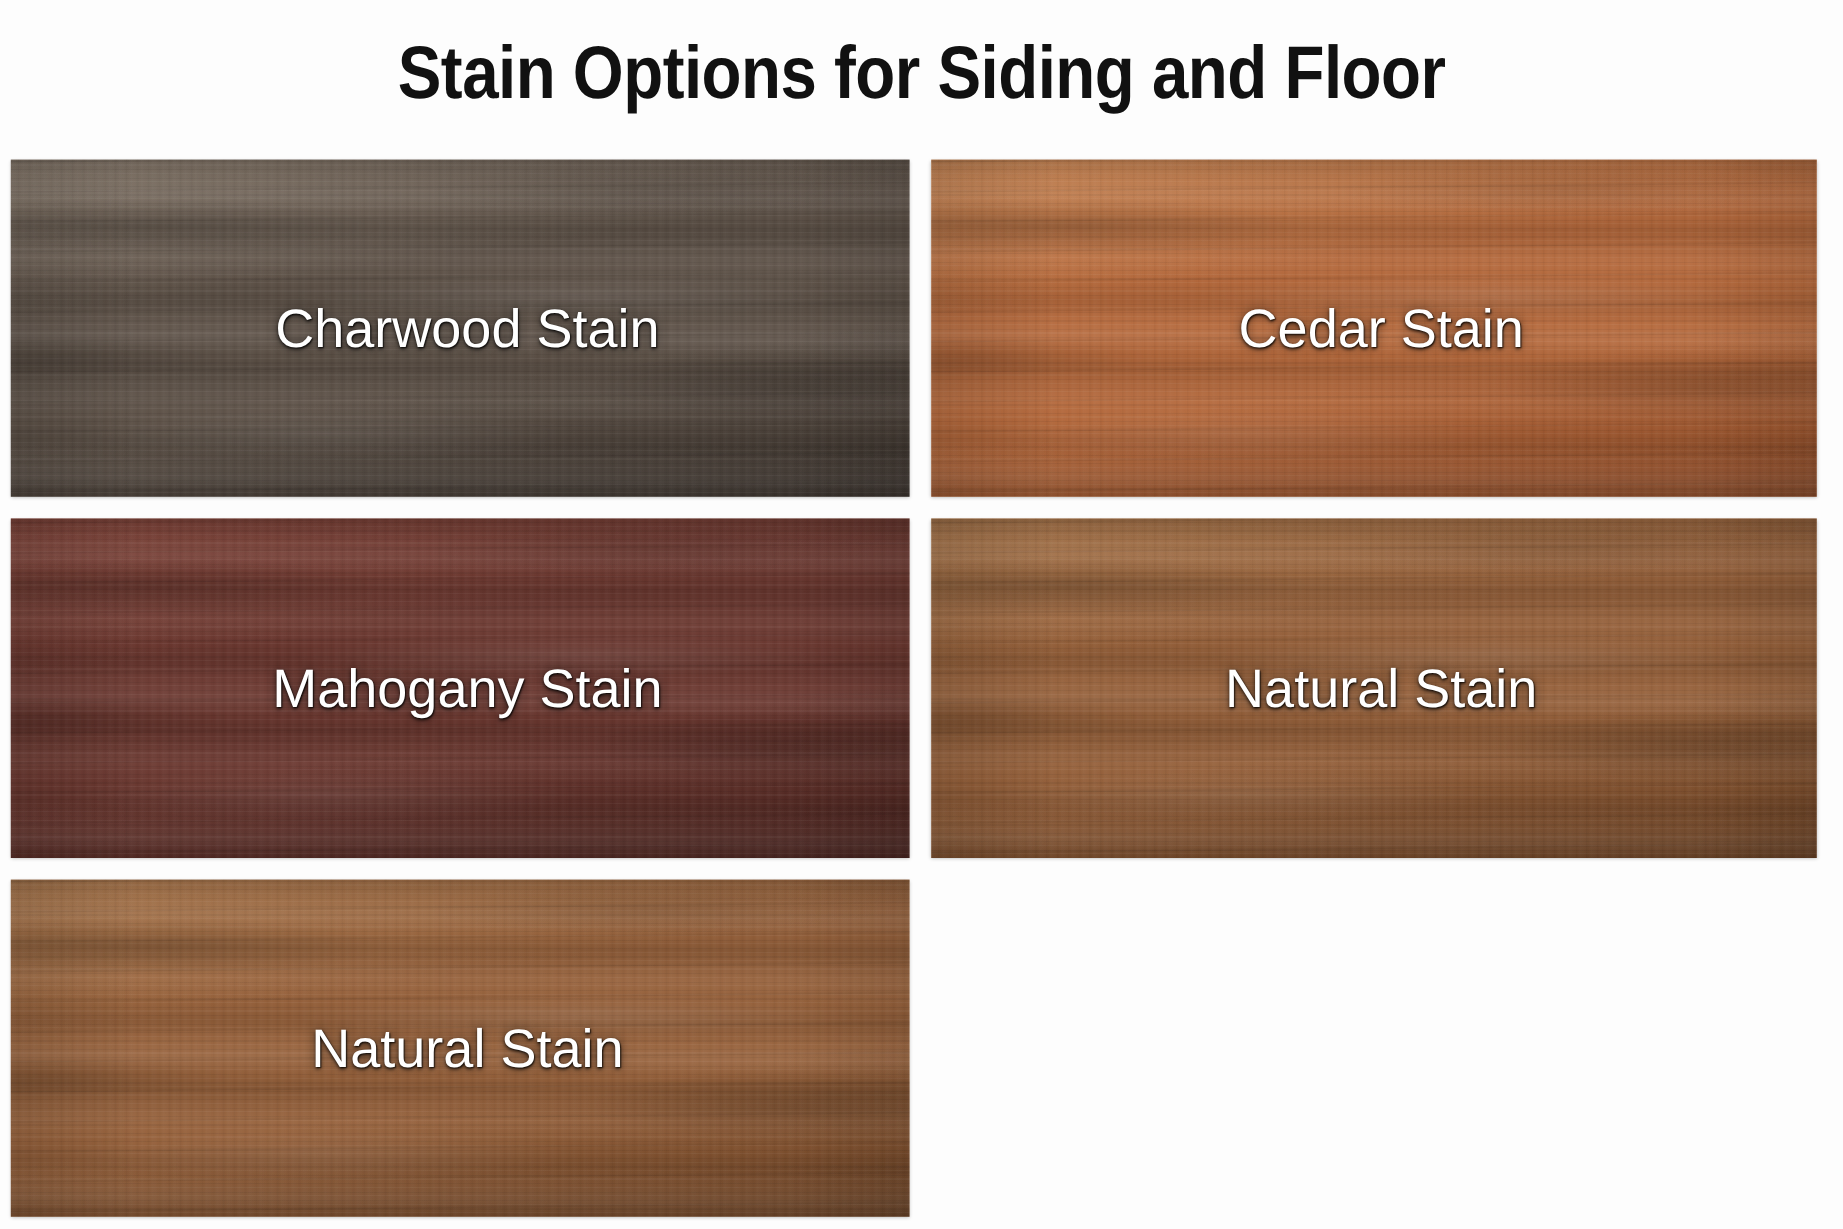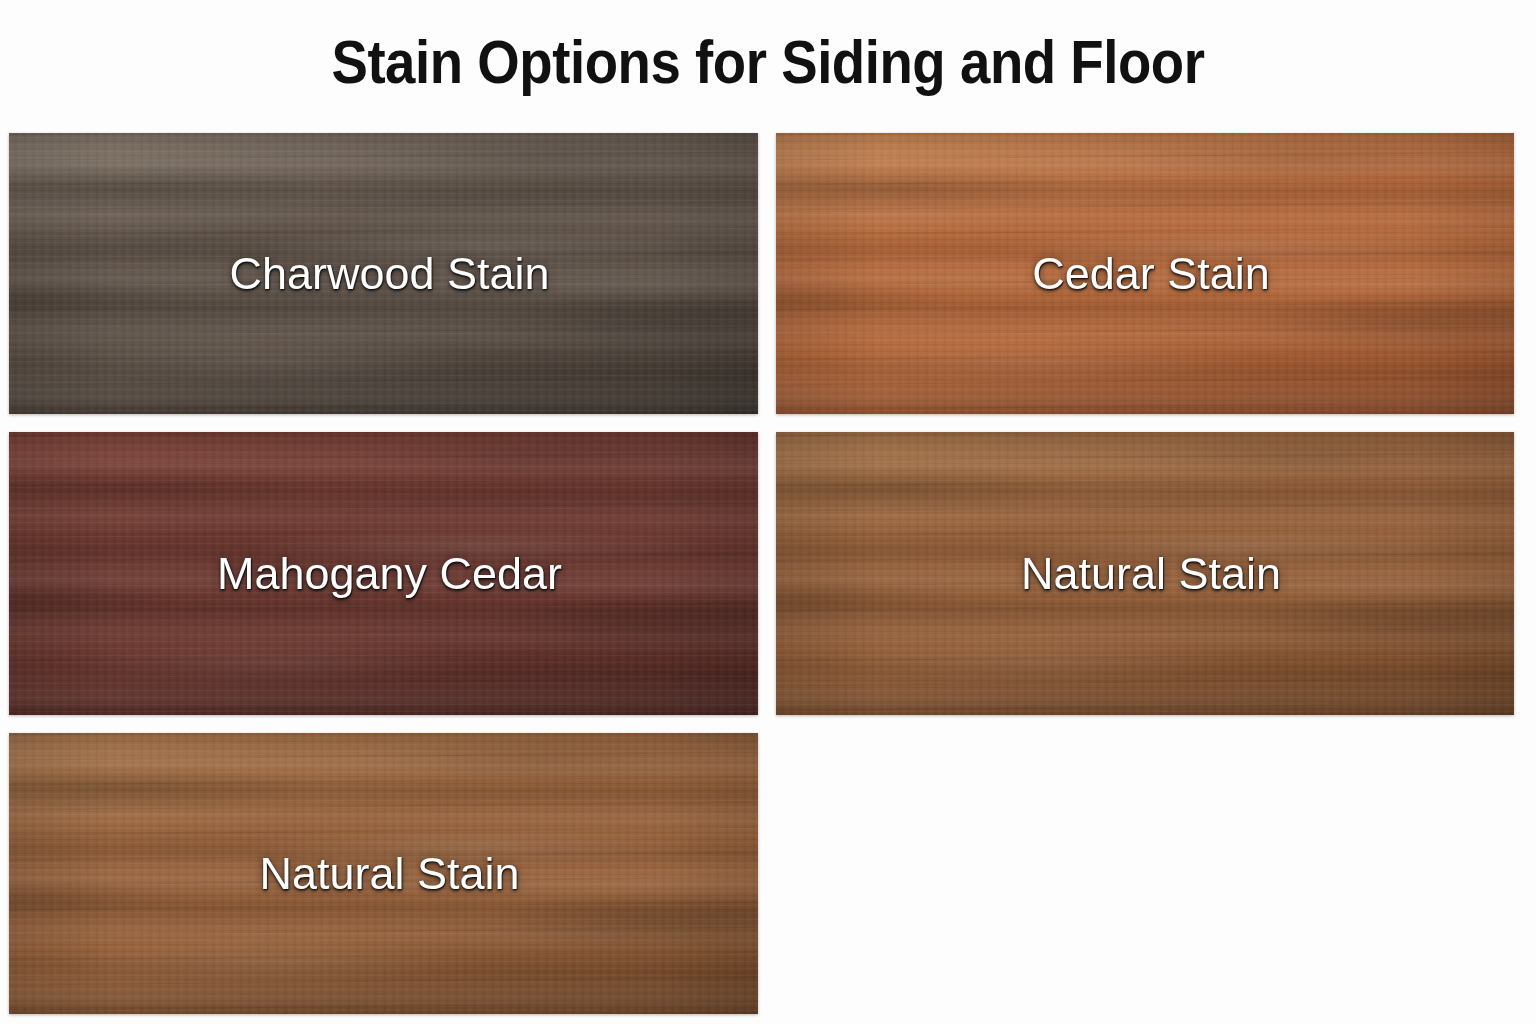--- a/index.html
+++ b/index.html
@@ -193,21 +193,21 @@
       <div class="swatch-label" style="color: rgb(255, 255, 255);">Cedar Stain</div>
     </div>
 
 
     <div class="swatch" style="background: linear-gradient(172deg, rgb(133, 71, 60) 0%, rgb(107, 56, 48) 34%, rgb(107, 56, 48) 62%, rgb(74, 36, 31) 100%);">
       <div class="grain-a"></div>
       <div class="grain-b"></div>
       <div class="grain-c"></div>
       <div class="grain-d"></div>
       <div class="vignette"></div>
-      <div class="swatch-label" style="color: rgb(255, 255, 255);">Mahogany Cedar</div>
+      <div class="swatch-label" style="color: rgb(255, 255, 255);">Mahogany Stain</div>
     </div>
 
     <div class="swatch" style="background: linear-gradient(172deg, rgb(174, 122, 78) 0%, rgb(149, 96, 58) 34%, rgb(149, 96, 58) 62%, rgb(108, 66, 36) 100%);">
       <div class="grain-a"></div>
       <div class="grain-b"></div>
       <div class="grain-c"></div>
       <div class="grain-d"></div>
       <div class="vignette"></div>
       <div class="swatch-label" style="color: rgb(255, 255, 255);">Natural Stain</div>
     </div>

